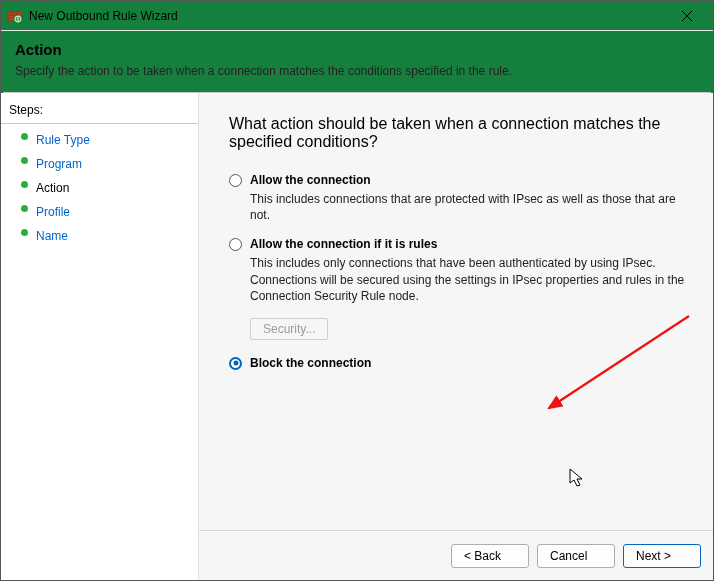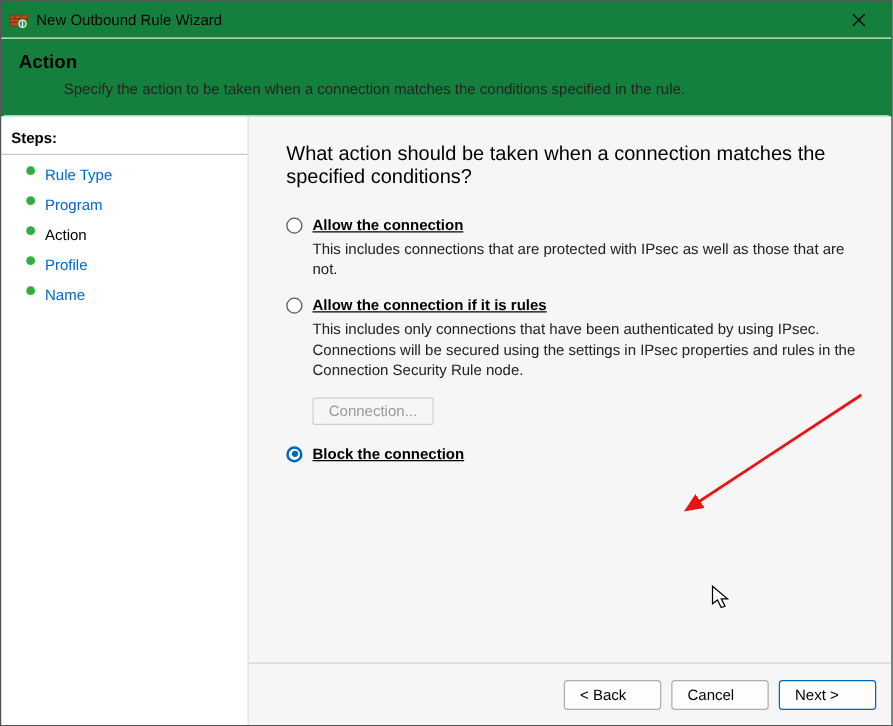--- a/index.html
+++ b/index.html
@@ -45,40 +45,39 @@
     padding: 10px 14px 14px 14px;
   }
   .header h1 {
     margin: 0 0 6px 0;
     font-size: 15px;
     font-weight: 700;
   }
   .header .subtitle {
     font-size: 12px;
     color: #222;
-    margin-left: 36px;
   }
   .divider {
     height: 1px;
     background: #c8c8c8;
     margin: 0 2px;
   }
   .body {
     flex: 1;
     display: flex;
     min-height: 0;
   }
   .sidebar {
     width: 198px;
     background: #fff;
     border-right: 1px solid #e0e0e0;
     padding: 6px 0 0 0;
   }
   .sidebar-title {
-    font-weight: 700;
+    font-weight: 400;
     padding: 4px 8px 6px 8px;
     border-bottom: 1px solid #c8c8c8;
     margin-bottom: 4px;
     font-size: 12px;
   }
   .step {
     display: flex;
     padding: 5px 8px 5px 20px;
     font-size: 12px;
     gap: 8px;
@@ -99,21 +98,20 @@
   }
   .question {
     font-size: 16px;
     margin-bottom: 22px;
   }
   .option {
     display: flex;
     align-items: flex-start;
     gap: 8px;
     margin-bottom: 4px;
-    text-decoration: underline;
   }
   .radio {
     width: 13px; height: 13px; border-radius: 50%;
     border: 1px solid #555;
     margin-top: 1px;
     background: #fff;
     flex: 0 0 auto;
     position: relative;
   }
   .radio.checked {
@@ -250,21 +248,21 @@
         <span class="radio"></span>
         <span class="opt-label">Allow the connection</span>
       </div>
       <div class="opt-desc">This includes connections that are protected with IPsec as well as those that are not.</div>
 
       <div class="option">
         <span class="radio"></span>
         <span class="opt-label">Allow the connection if it is rules</span>
       </div>
       <div class="opt-desc">This includes only connections that have been authenticated by using IPsec. Connections will be secured using the settings in IPsec properties and rules in the Connection Security Rule node.</div>
-      <button class="customize-btn" disabled="">Connection...</button>
+      <button class="customize-btn" disabled="">Security...</button>
 
       <div class="option">
         <span class="radio checked"></span>
         <span class="opt-label">Block the connection</span>
       </div>
 
       
       <svg class="arrow" style="left:340px; top:215px;" width="160" height="110">
         <defs>
           <marker id="ah1" markerWidth="8" markerHeight="8" refX="6" refY="3" orient="auto">

